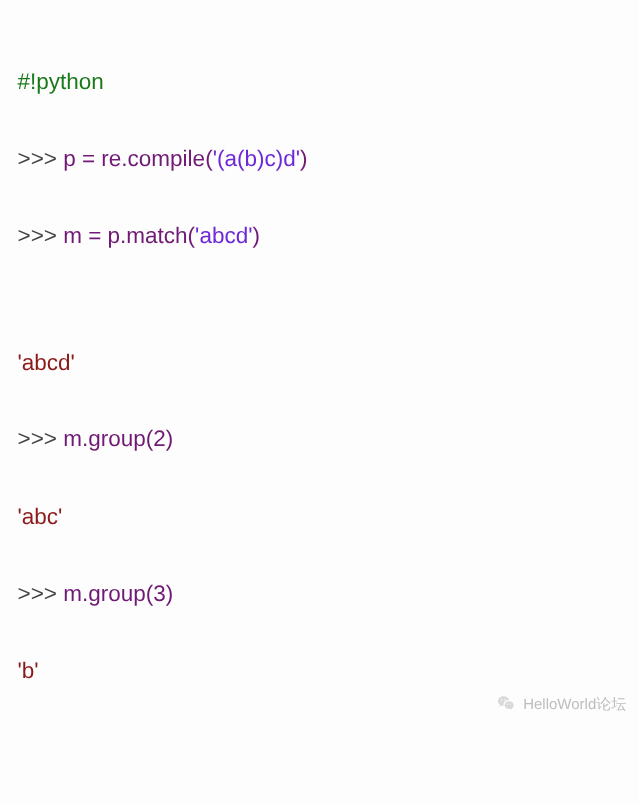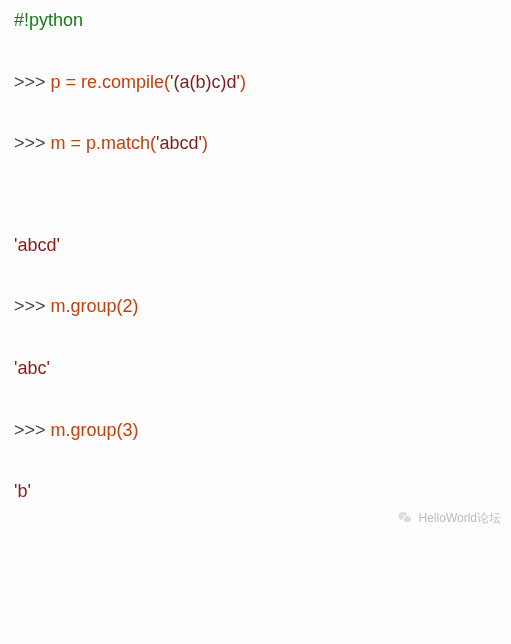--- a/index.html
+++ b/index.html
@@ -13,32 +13,33 @@
   }
   .code-area {
     box-sizing: border-box;
     width: 511px;
     height: 534px;
     padding: 10px 14px 10px 14px;
     font-size: 18px;
     line-height: 1.2;
     color: #333;
     position: relative;
+    margin-top: 45px;
   }
   .line {
     white-space: pre;
     margin: 0;
   }
   .gap {
     height: 40px;
   }
   .green { color: #1a7a1a; font-weight: 500; }
   .prompt { color: #444; }
-  .ident { color: #c2410c; }
-  .str { color: #7f1d1d; }
+  .ident { color: #701a75; }
+  .str { color: #6d28d9; }
   .result { color: #8b1a1a; }
 
   .watermark {
     position: absolute;
     right: 10px;
     bottom: 8px;
     font-size: 12px;
     color: #bdbdbd;
     display: flex;
     align-items: center;

